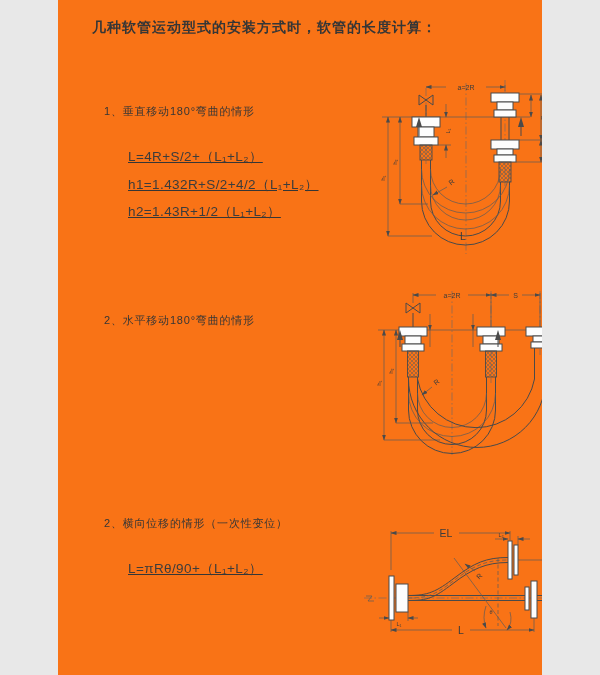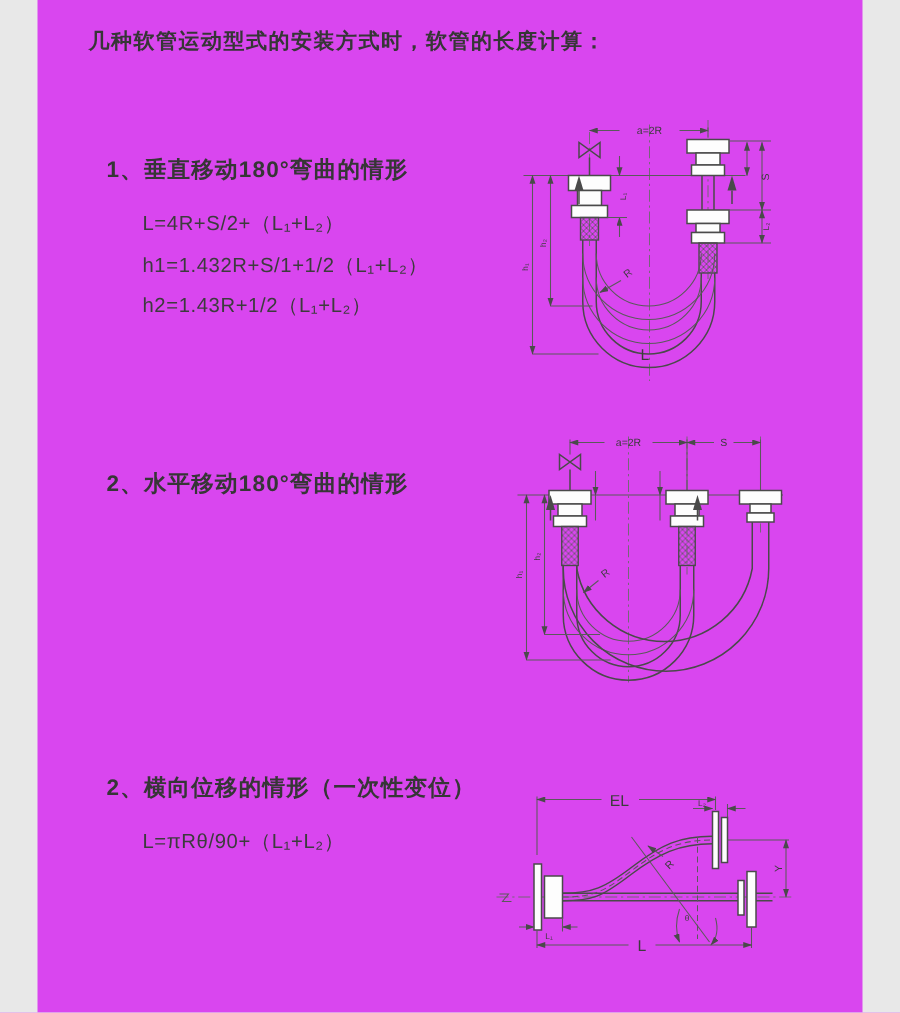--- a/index.html
+++ b/index.html
@@ -1,28 +1,28 @@
 <!DOCTYPE html>
 <html><head>
 <meta charset="utf-8">
 <style>
   html,body{margin:0;padding:0;background:#e8e8e8;}
   .page{
-    position:relative;width:550px;height:675px;margin:0 auto;
-    background:#d946ef;overflow:hidden;
+    position:relative;width:484px;height:675px;margin:0 auto;
+    background:#f97316;overflow:hidden;
     font-family:"Liberation Sans","DejaVu Sans",sans-serif;
     color:#363636;
   }
   .doc-title{
     position:absolute;left:34px;top:19px;
     font-size:14px;font-weight:bold;letter-spacing:1px;white-space:nowrap;
   }
   .section{position:absolute;left:46px;}
-  .sec-heading{font-size:15px;font-weight:bold;letter-spacing:0.8px;white-space:nowrap;}
-  .formulas{margin-left:24px;margin-top:12px;}
+  .sec-heading{font-size:11px;font-weight:normal;letter-spacing:0.8px;white-space:nowrap;}
+  .formulas{margin-left:24px;margin-top:24px;text-decoration:underline;}
   .formula{font-size:13.5px;line-height:27.5px;letter-spacing:0.4px;white-space:nowrap;color:#3c3c3c;}
   #sec1{top:104px;}
   #sec2{top:313px;}
   #sec3{top:516px;}
   .diag{position:absolute;}
   #diag1{left:312px;top:74px;}
   #diag2{left:312px;top:283px;}
   #diag3{left:300px;top:518px;}
   svg{display:block;}
   svg *{vector-effect:none;}
@@ -40,21 +40,21 @@
 <body>
 
 <div class="page">
 
   <div class="doc-title">几种软管运动型式的安装方式时，软管的长度计算：</div>
 
   <div class="section" id="sec1">
     <div class="sec-heading">1、垂直移动180°弯曲的情形</div>
     <div class="formulas">
       <div class="formula">L=4R+S/2+（L₁+L₂）</div>
-      <div class="formula">h1=1.432R+S/1+1/2（L₁+L₂）</div>
+      <div class="formula">h1=1.432R+S/2+4/2（L₁+L₂）</div>
       <div class="formula">h2=1.43R+1/2（L₁+L₂）</div>
     </div>
   </div>
 
   <div class="section" id="sec2">
     <div class="sec-heading">2、水平移动180°弯曲的情形</div>
   </div>
 
   <div class="section" id="sec3">
     <div class="sec-heading">2、横向位移的情形（一次性变位）</div>

